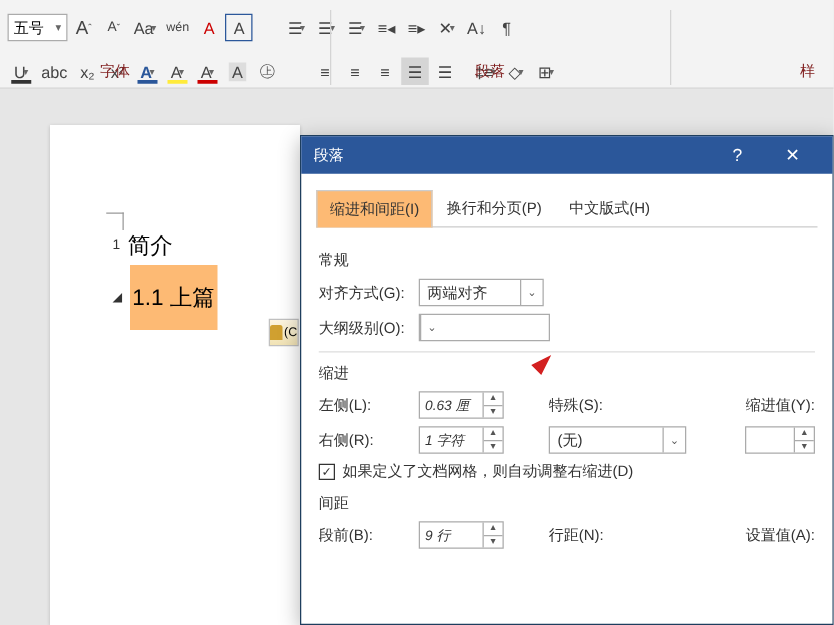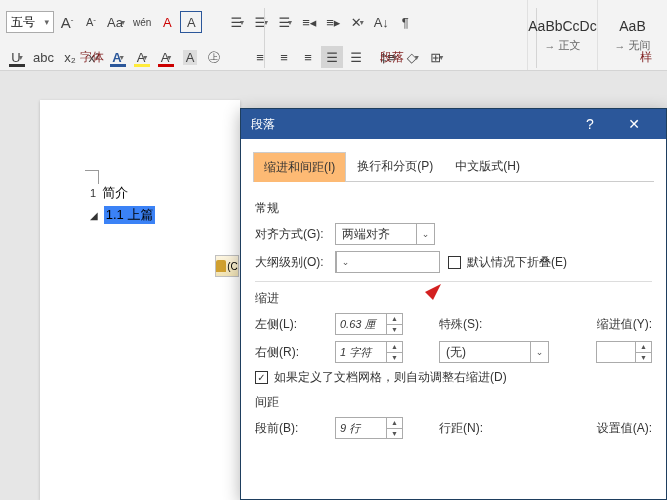--- a/index.html
+++ b/index.html
@@ -30,23 +30,23 @@
 .underline-blue::after { background: #2b579a; }
 .underline-black::after { background: #333; }
 .rib-dd { font-size: 8px; color: #666; margin-left: -2px; }
 .boxed { border: 1px solid #2b579a; padding: 1px 4px; }
 
 
 .doc-area { position: absolute; top: 100px; left: 40px; width: 200px; height: 400px; background: #fff; box-shadow: 0 1px 3px rgba(0,0,0,.2); padding: 80px 20px 20px 50px; font-size: 13px; }
 .doc-corner { position: absolute; top: 70px; left: 45px; width: 14px; height: 14px; border-left: 1px solid #999; border-bottom: 1px solid #999; transform: rotate(180deg); }
 .doc-line { margin: 4px 0; display: flex; align-items: center; gap: 6px; }
 .doc-num { font-size: 11px; color: #333; }
-.doc-text { font-size: 13px; }
+.doc-text { font-size: 18px; }
 .doc-tri { font-size: 10px; color: #333; }
-.doc-sel { background: #3b82f6; padding: 0 2px; }
+.doc-sel { background: #fdba74; padding: 14px 2px; }
 .paste-icon { position: absolute; top: 155px; left: 175px; width: 24px; height: 22px; border: 1px solid #c0c0c0; background: linear-gradient(#fdf5e0, #f1e3b5); display: flex; align-items: center; justify-content: center; font-size: 11px; }
 .paste-icon .clip { width: 10px; height: 12px; background: #d0a030; border-radius: 2px 2px 0 0; }
 
 
 .dialog { position: absolute; top: 108px; left: 240px; width: 427px; height: 392px; background: #fff; box-shadow: 0 4px 16px rgba(0,0,0,.3); border: 1px solid #1e3e5e; }
 .dlg-title { background: #2b579a; color: #fff; height: 30px; display: flex; align-items: center; padding: 0 10px; justify-content: space-between; }
 .dlg-title-right { display: flex; align-items: center; gap: 0; }
 .dlg-title-btn { width: 44px; height: 30px; display: flex; align-items: center; justify-content: center; color: #fff; font-size: 14px; }
 .dlg-tabs { display: flex; border-bottom: 1px solid #ccc; margin: 12px 12px 0 12px; }
 .dlg-tab { padding: 6px 10px; border: 1px solid transparent; border-bottom: none; font-size: 12px; color: #333; }
@@ -154,30 +154,20 @@
     <div style="width:6px"></div>
     <div class="rib-btn">‡≡<span class="rib-dd">▾</span></div>
     <div class="rib-btn">◇<span class="rib-dd">▾</span></div>
     <div class="rib-btn">⊞<span class="rib-dd">▾</span></div>
   </div>
   <div class="rib-sep sep1"></div>
   <div class="rib-sep sep2"></div>
   <div class="rib-group-label gl-font">字体</div>
   <div class="rib-group-label gl-para">段落</div>
   <div class="rib-group-label gl-style">样</div>
-  <div class="styles-box">
-    <div class="style-item">
-      <div class="style-prev">AaBbCcDc</div>
-      <div class="style-name">→ 正文</div>
-    </div>
-    <div class="style-item">
-      <div class="style-prev">AaB</div>
-      <div class="style-name">→ 无间</div>
-    </div>
-  </div>
 </div>
 
 <div class="doc-area">
   <div class="doc-corner"></div>
   <div class="doc-line">
     <span class="doc-num">1</span>
     <span class="doc-text">简介</span>
   </div>
   <div class="doc-line">
     <span class="doc-tri">◢</span>
@@ -209,24 +199,20 @@
       <div class="dlg-select sel-w1">
         <span class="val">两端对齐</span>
         <span class="arr">⌄</span>
       </div>
     </div>
     <div class="dlg-row">
       <div class="dlg-label"><span>大纲级别(O):</span></div>
       <div class="dlg-select sel-w2 sel-highlight">
         <span class="arr">⌄</span>
       </div>
-      <div class="dlg-check">
-        <span class="box"></span>
-        <span>默认情况下折叠(E)</span>
-      </div>
     </div>
 
     <hr class="dlg-hr">
     <div class="dlg-section">缩进</div>
 
     <div class="dlg-row">
       <div class="dlg-label"><span>左侧(L):</span></div>
       <div class="dlg-spinner">
         <span class="val">0.63 厘</span>
         <span class="arrs">

